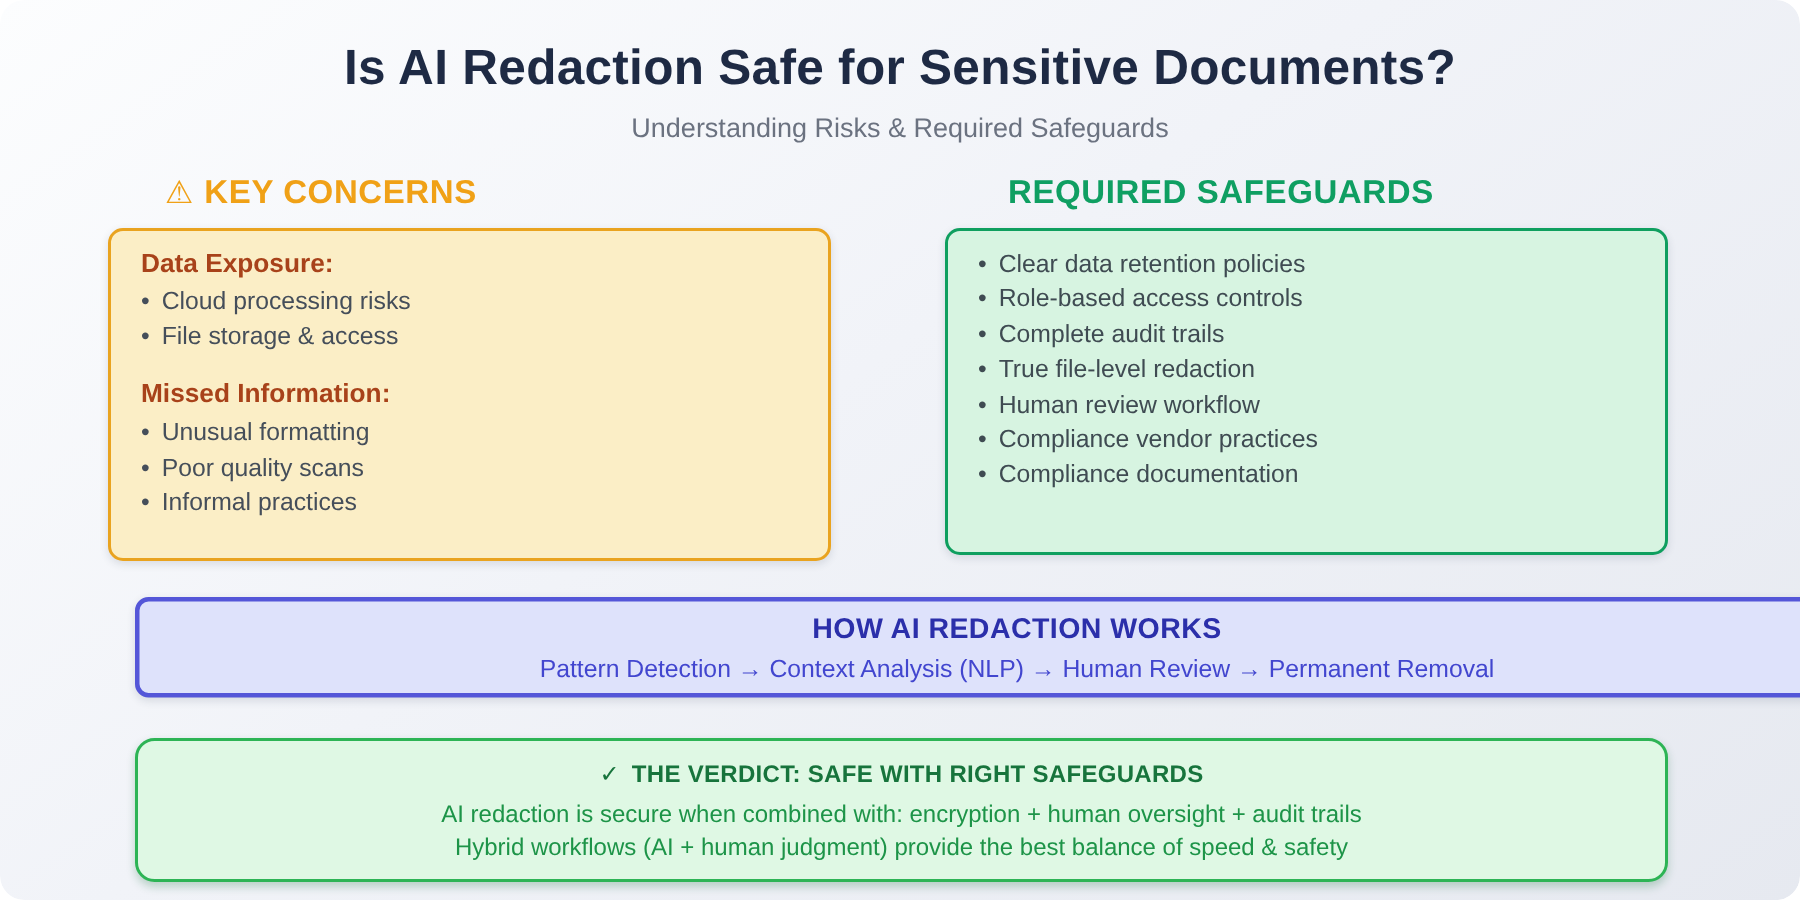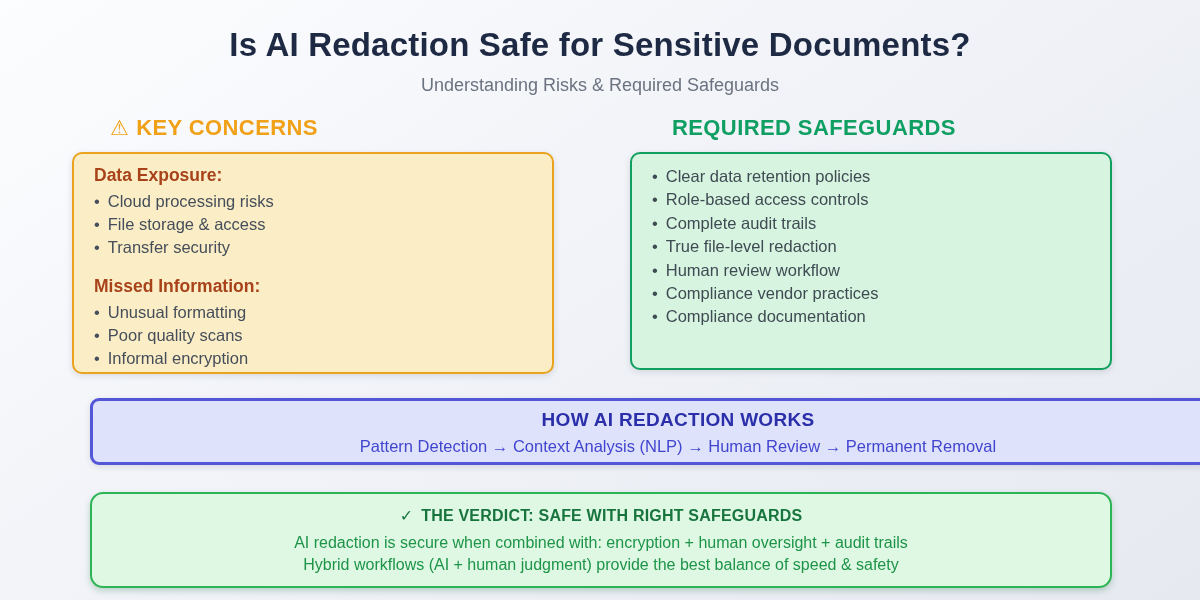--- a/index.html
+++ b/index.html
@@ -1,15 +1,15 @@
 <!DOCTYPE html>
 <html><head>
 <meta charset="utf-8">
 <style>
-  * { margin: 0; padding: 0; box-sizing: border-box; }
+  * { margin: 0; padding: 0; box-sizing: border-box; border-radius: 16px; }
   html, body { width: 1200px; height: 600px; }
   body { font-family: "Liberation Sans", sans-serif; }
 
   .stage {
     position: relative;
     width: 1200px;
     height: 600px;
     overflow: hidden;
     background: linear-gradient(145deg, #fcfdfe 0%, #f1f3f8 45%, #e6e9f0 100%);
     color: #1e2a44;
@@ -138,25 +138,24 @@
   <div class="col-heading concerns-heading">
     <span class="warn-icon">⚠</span><span>KEY CONCERNS</span>
   </div>
 
   <div class="col-heading safeguards-heading">REQUIRED SAFEGUARDS</div>
 
   <div class="panel concerns-panel">
     <div class="group-title">Data Exposure:</div>
     <div class="bullet">Cloud processing risks</div>
     <div class="bullet">File storage &amp; access</div>
-    <div class="bullet">Transfer security</div>
     <div class="group-title group-gap">Missed Information:</div>
     <div class="bullet">Unusual formatting</div>
     <div class="bullet">Poor quality scans</div>
-    <div class="bullet">Informal encryption</div>
+    <div class="bullet">Informal practices</div>
   </div>
 
   <div class="panel safeguards-panel">
     <div class="bullet">Clear data retention policies</div>
     <div class="bullet">Role-based access controls</div>
     <div class="bullet">Complete audit trails</div>
     <div class="bullet">True file-level redaction</div>
     <div class="bullet">Human review workflow</div>
     <div class="bullet">Compliance vendor practices</div>
     <div class="bullet">Compliance documentation</div>

